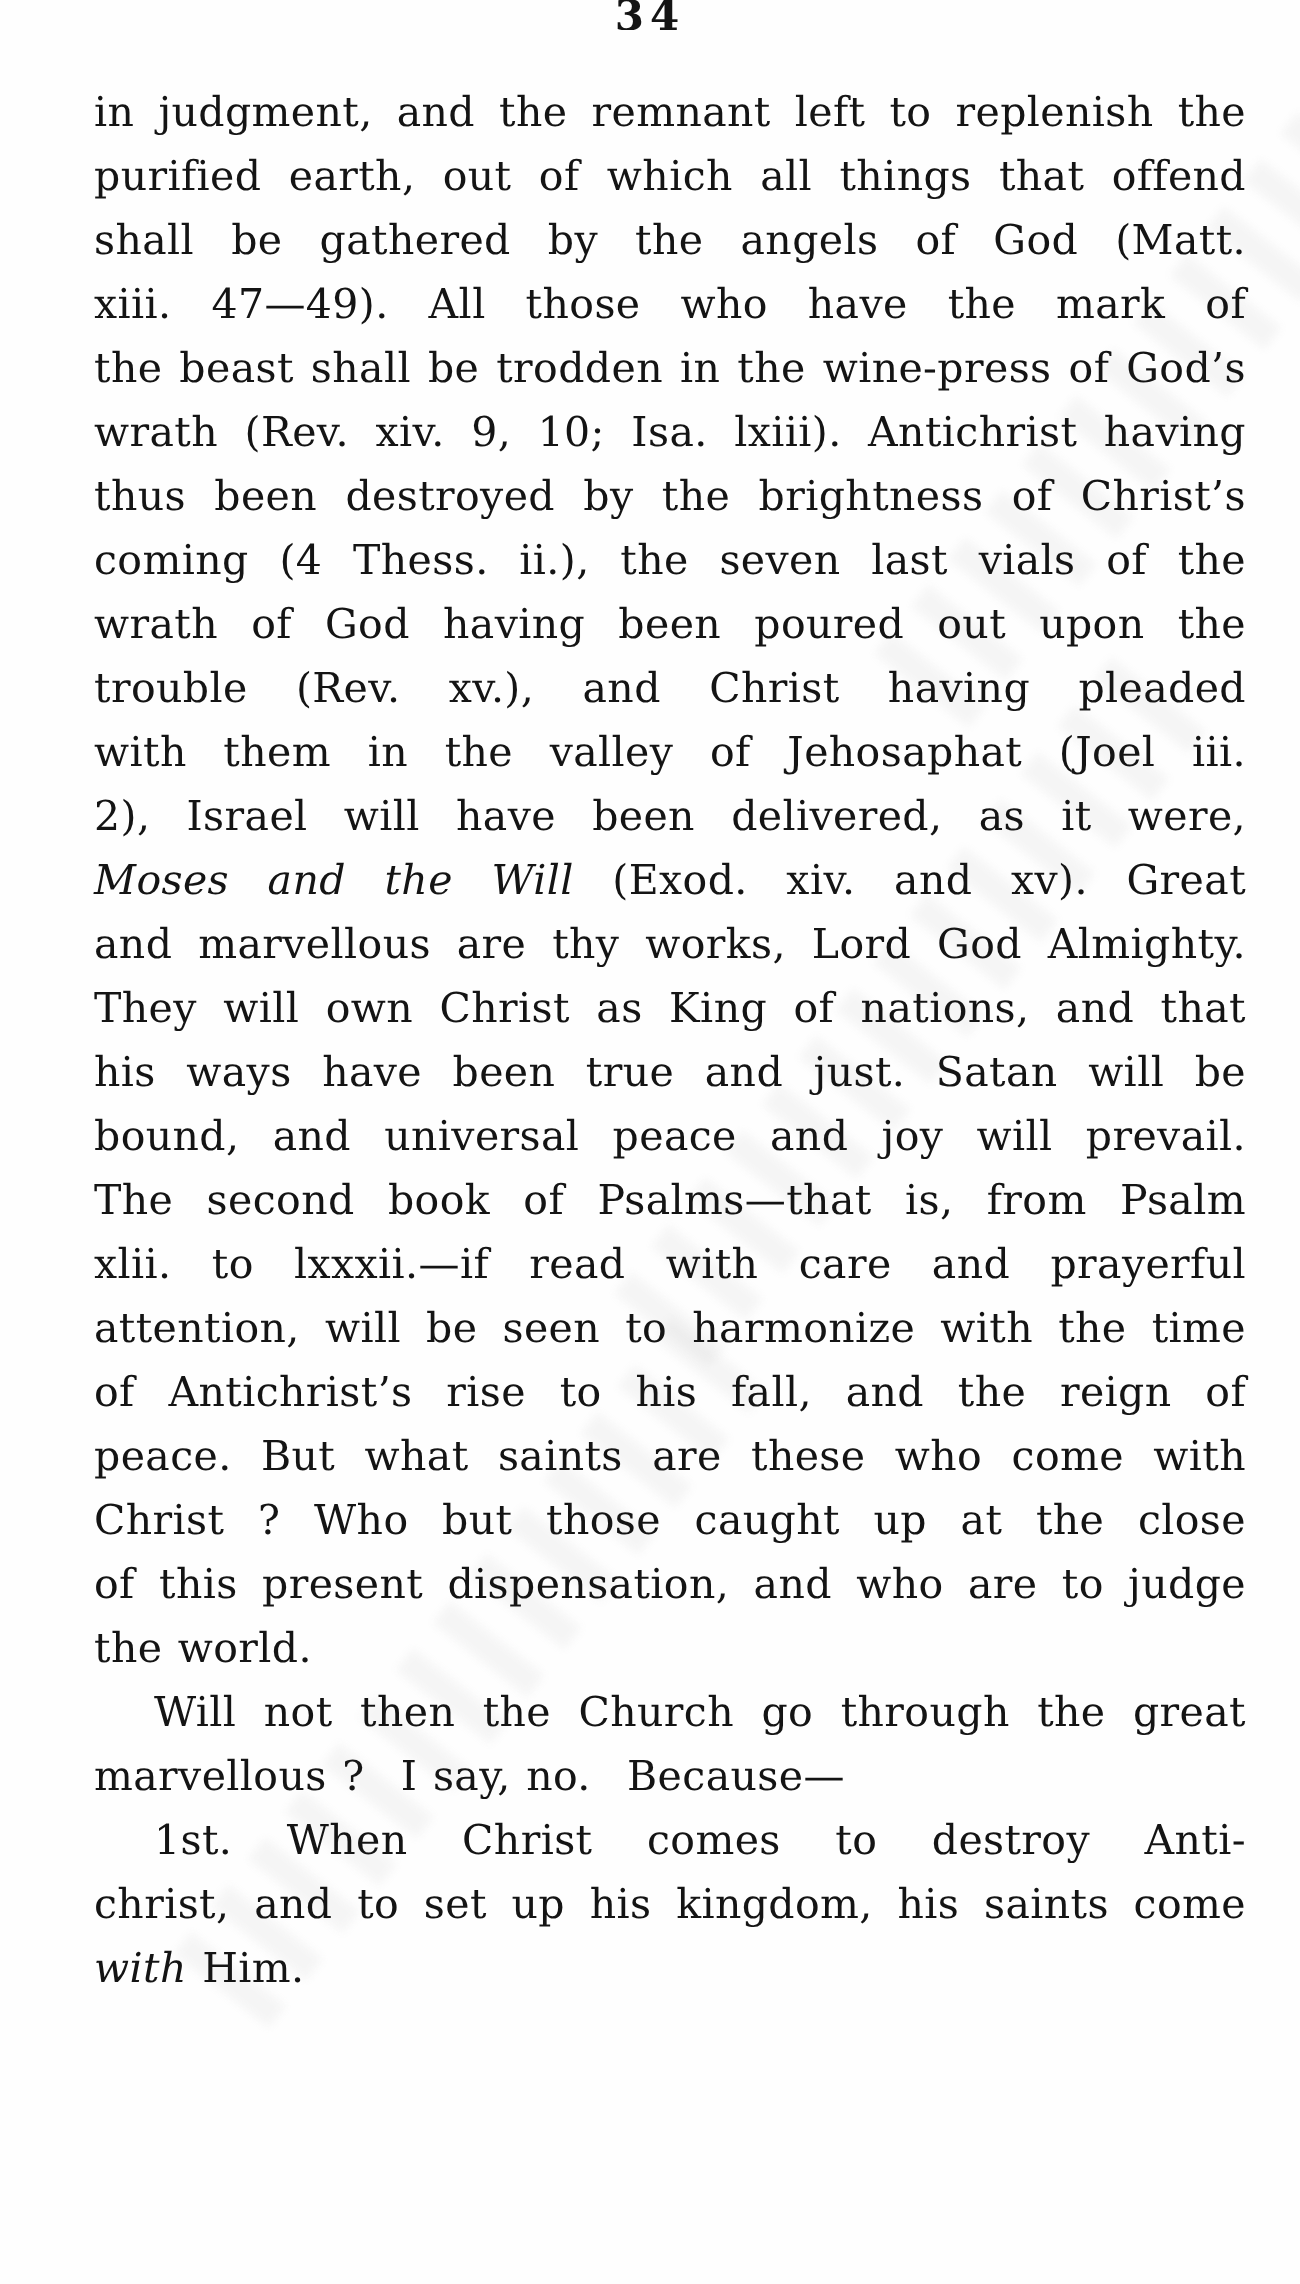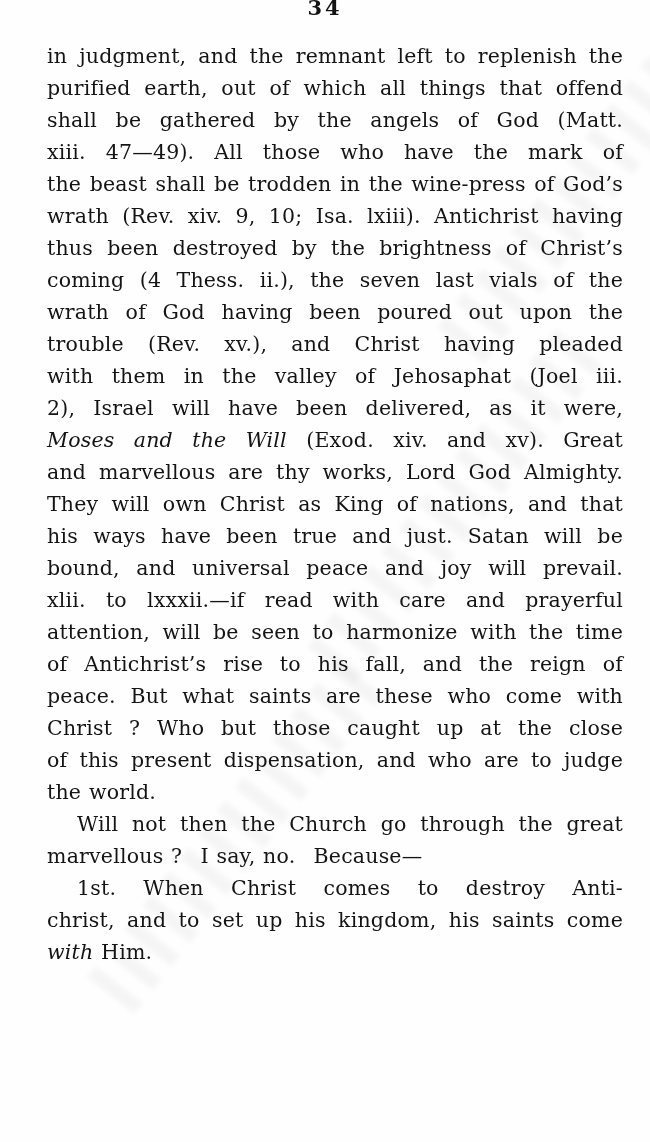--- a/index.html
+++ b/index.html
@@ -91,20 +91,21 @@
       <div class="line"><span>coming (4 Thess. ii.), the seven last vials of the</span></div>
       <div class="line"><span>wrath of God having been poured out upon the</span></div>
       <div class="line"><span>trouble (Rev. xv.), and Christ having pleaded</span></div>
       <div class="line"><span>with them in the valley of Jehosaphat (Joel iii.</span></div>
       <div class="line"><span>2), Israel will have been delivered, as it were,</span></div>
       <div class="line"><em>Moses and the Will</em><span> (Exod. xiv. and xv).  Great</span></div>
       <div class="line"><span>and marvellous are thy works, Lord God Almighty.</span></div>
       <div class="line"><span>They will own Christ as King of nations, and that</span></div>
       <div class="line"><span>his ways have been true and just.  Satan will be</span></div>
       <div class="line"><span>bound, and universal peace and joy will prevail.</span></div>
+      <div class="line"><span>The second book of Psalms—that is, from Psalm</span></div>
       <div class="line"><span>xlii. to lxxxii.—if read with care and prayerful</span></div>
       <div class="line"><span>attention, will be seen to harmonize with the time</span></div>
       <div class="line"><span>of Antichrist’s rise to his fall, and the reign of</span></div>
       <div class="line"><span>peace.  But what saints are these who come with</span></div>
       <div class="line"><span>Christ ?  Who but those caught up at the close</span></div>
       <div class="line"><span>of this present dispensation, and who are to judge</span></div>
       <div class="line flush"><span>the world.</span></div>
       <div class="line indent"><span>Will not then the Church go through the great</span></div>
       <div class="line flush"><span>marvellous ?  I say, no.  Because—</span></div>
       <div class="line indent"><span>1st. When Christ comes to destroy Anti-</span></div>

